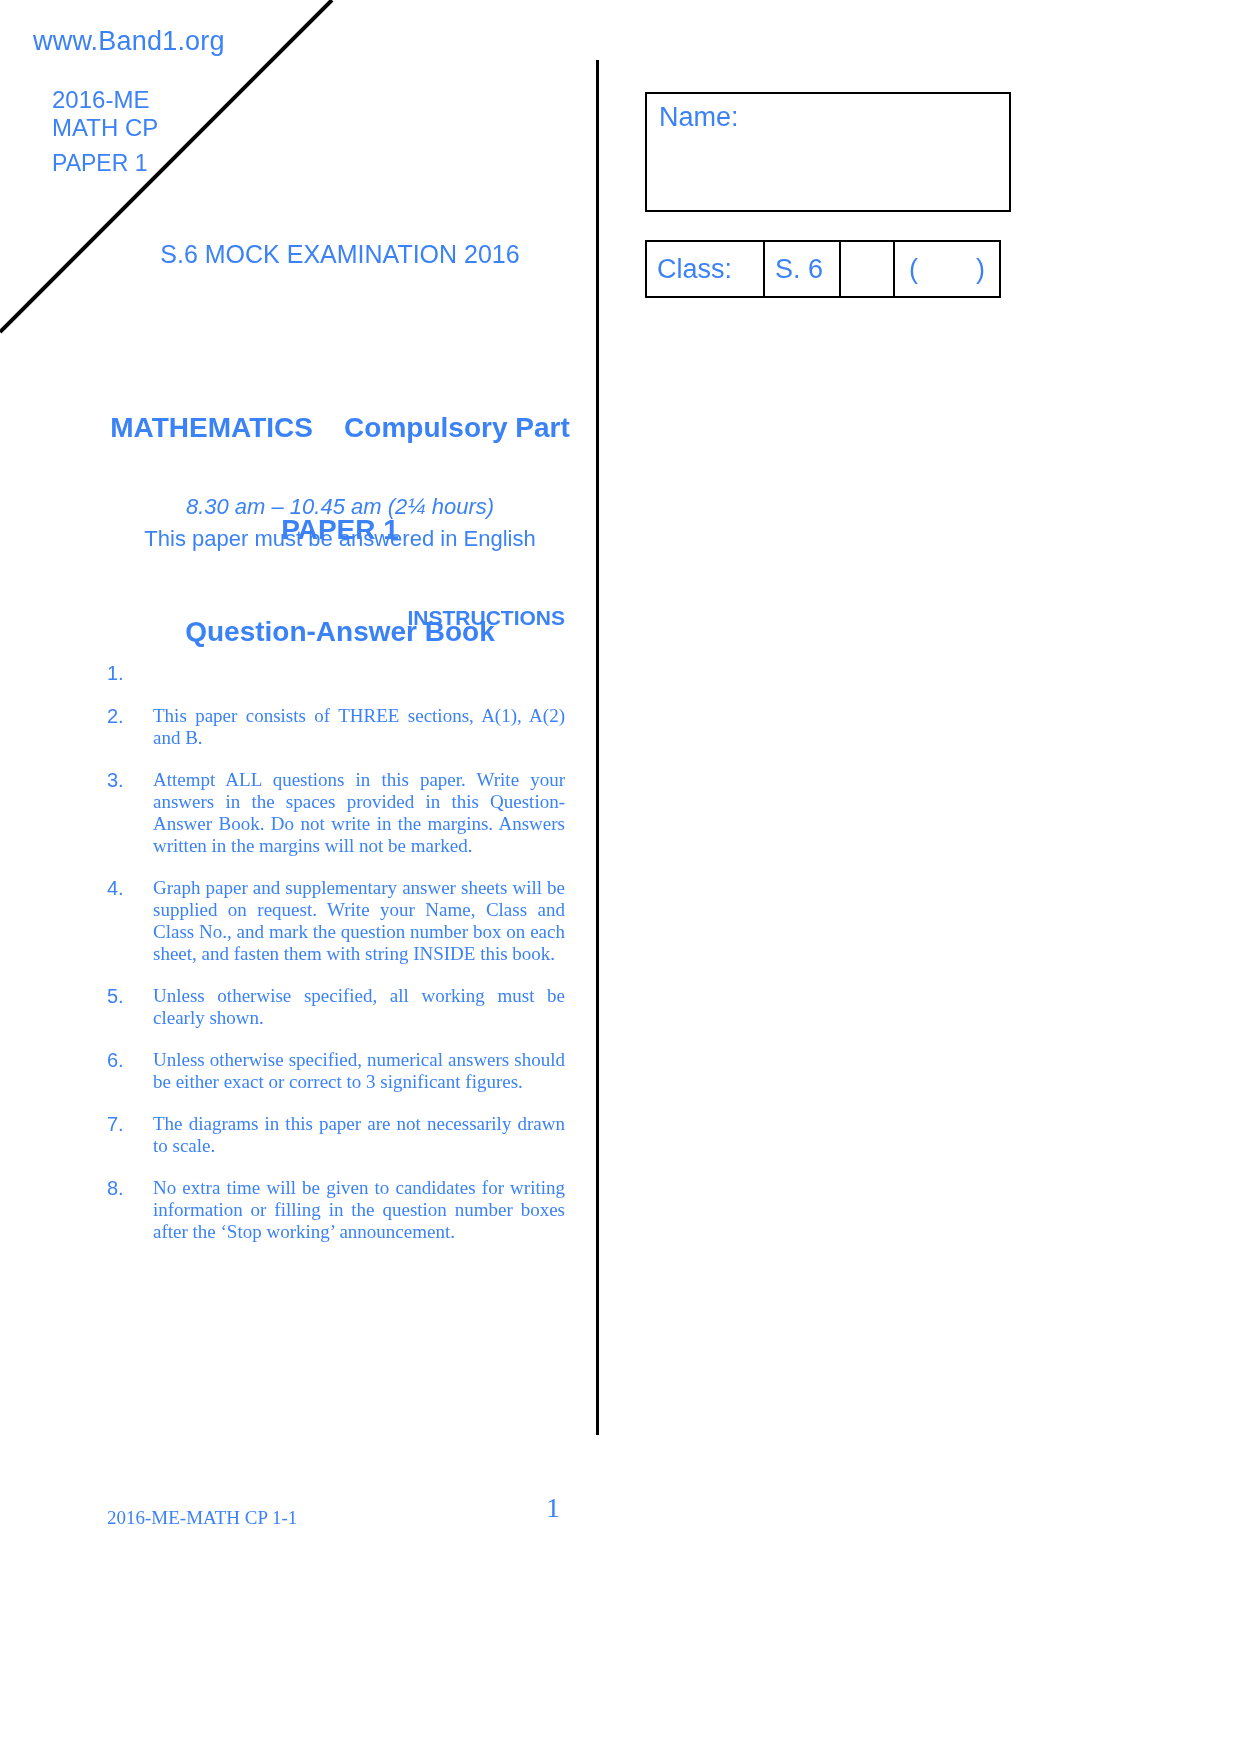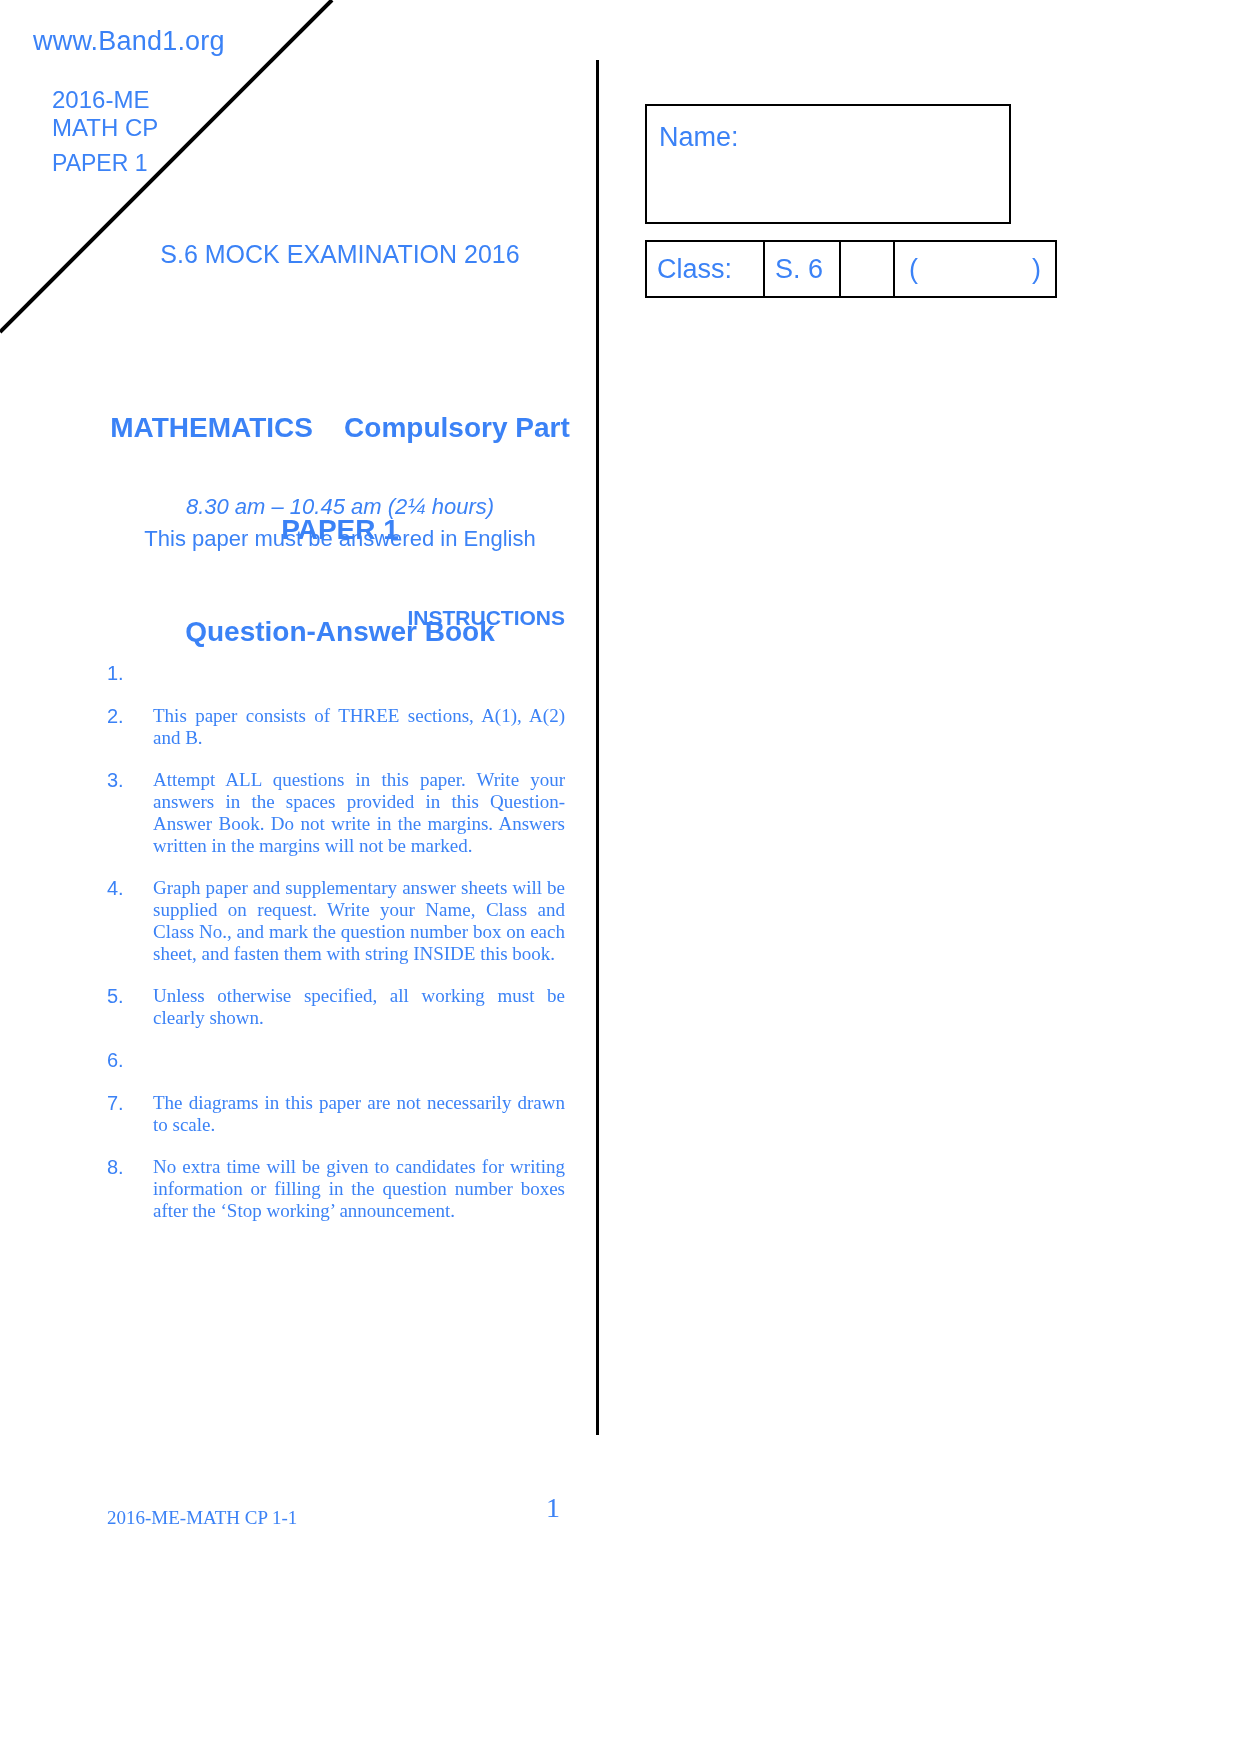--- a/index.html
+++ b/index.html
@@ -31,30 +31,30 @@
   }
 
   
   .vline {
     position: absolute; left: 596px; top: 60px;
     width: 3px; height: 1375px; background: #000;
   }
 
   
   .name-box {
-    position: absolute; left: 645px; top: 104px;
+    position: absolute; left: 645px; top: 92px;
     width: 366px; height: 120px;
     border: 2px solid #000; box-sizing: border-box;
-    font-size: 27px; padding: 16px 12px;
+    font-size: 27px; padding: 8px 12px;
   }
 
   
   .class-row {
     position: absolute; left: 645px; top: 240px;
-    width: 412px; height: 58px;
+    width: 356px; height: 58px;
     border: 2px solid #000; box-sizing: border-box;
     display: flex; font-size: 27px;
   }
   .class-cell {
     box-sizing: border-box;
     border-right: 2px solid #000;
     display: flex; align-items: center;
     padding-left: 10px;
   }
   .class-cell.last { border-right: none; }
@@ -176,20 +176,21 @@
     <div class="instr-item">
       <div class="instr-num">4.</div>
       <div class="instr-text">Graph paper and supplementary answer sheets will be supplied on request. Write your Name, Class and Class No., and mark the question number box on each sheet, and fasten them with string INSIDE this book.</div>
     </div>
     <div class="instr-item">
       <div class="instr-num">5.</div>
       <div class="instr-text">Unless otherwise specified, all working must be clearly shown.</div>
     </div>
     <div class="instr-item">
       <div class="instr-num">6.</div>
+      <div class="instr-text">Unless otherwise specified, numerical answers should be either exact or correct to 3 significant figures.</div>
     </div>
     <div class="instr-item">
       <div class="instr-num">7.</div>
       <div class="instr-text">The diagrams in this paper are not necessarily drawn to scale.</div>
     </div>
     <div class="instr-item">
       <div class="instr-num">8.</div>
       <div class="instr-text">No extra time will be given to candidates for writing information or filling in the question number boxes after the ‘Stop working’ announcement.</div>
     </div>
   </div>

